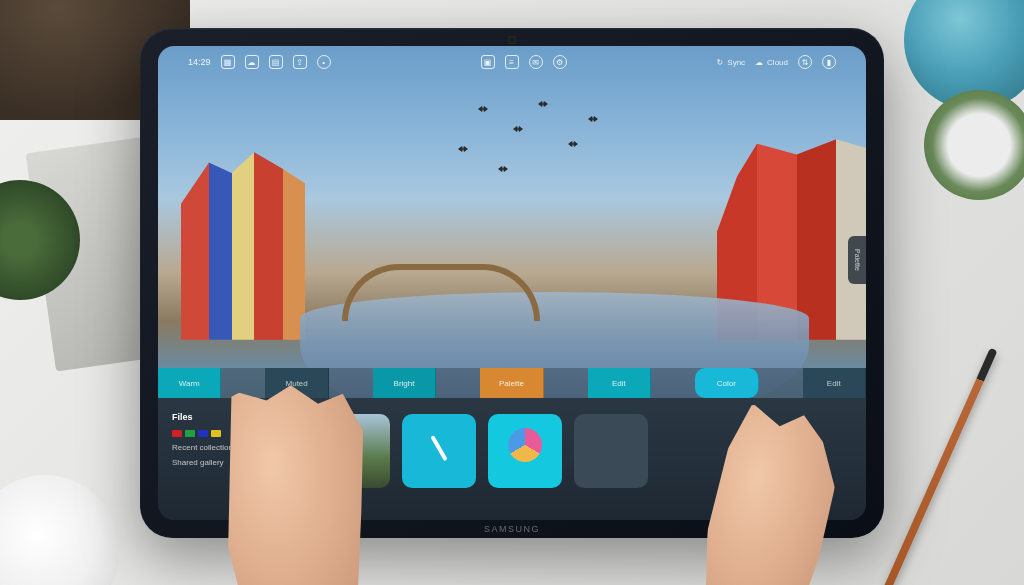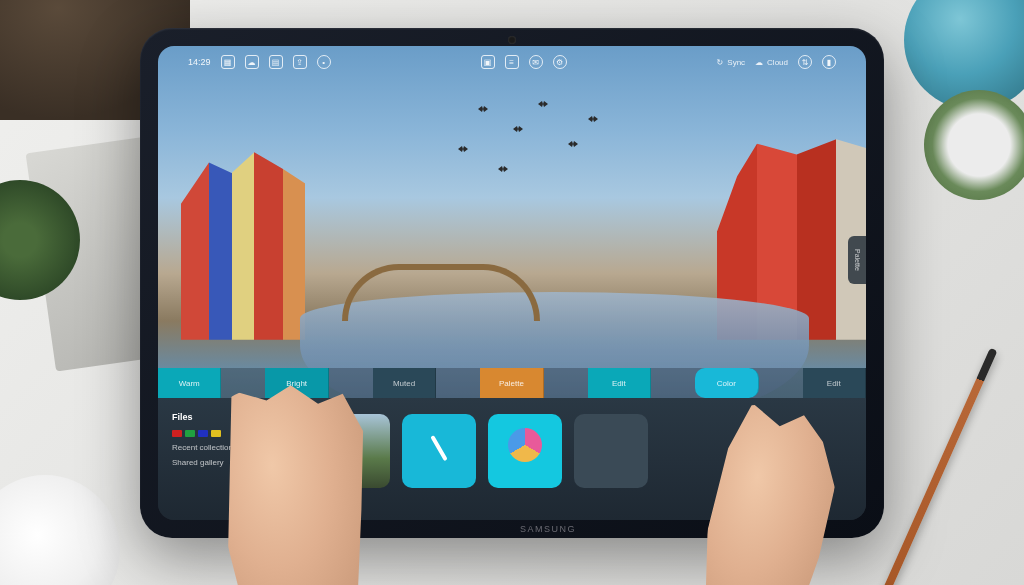--- a/index.html
+++ b/index.html
@@ -76,21 +76,20 @@
     box-shadow: inset 0 0 2px rgba(255,255,255,0.2);
   }
   .tablet-brand {
     position: absolute;
     bottom: 4px; left: 50%;
     transform: translateX(-50%);
     color: #6a6a72;
     font-size: 9px;
     letter-spacing: 1.5px;
     font-weight: 500;
-    margin-left: 36px;
   }
 
   .screen {
     width: 100%;
     height: 100%;
     border-radius: 16px;
     overflow: hidden;
     position: relative;
     background: linear-gradient(180deg,
       #6a9dc8 0%,
@@ -383,22 +382,22 @@
         <span class="status-icon circle">▮</span>
       </div>
     </div>
 
     <div class="side-tab-right">
       <span>Palette</span>
     </div>
 
     <div class="tab-strip" id="tab-strip">
         <div class="tab t-teal">Warm</div>
+        <div class="tab t-dark">Muted</div>
         <div class="tab t-teal2">Bright</div>
-        <div class="tab t-dark">Muted</div>
         <div class="tab t-orange">Palette</div>
         <div class="tab t-teal">Edit</div>
         <div class="tab t-cyan">Color</div>
         <div class="tab t-dark">Edit</div>
       </div>
 
     <div class="dock">
       <div class="dock-left">
         <div class="dock-left-title">Files</div>
         <div class="dock-flags" id="dock-flags">

